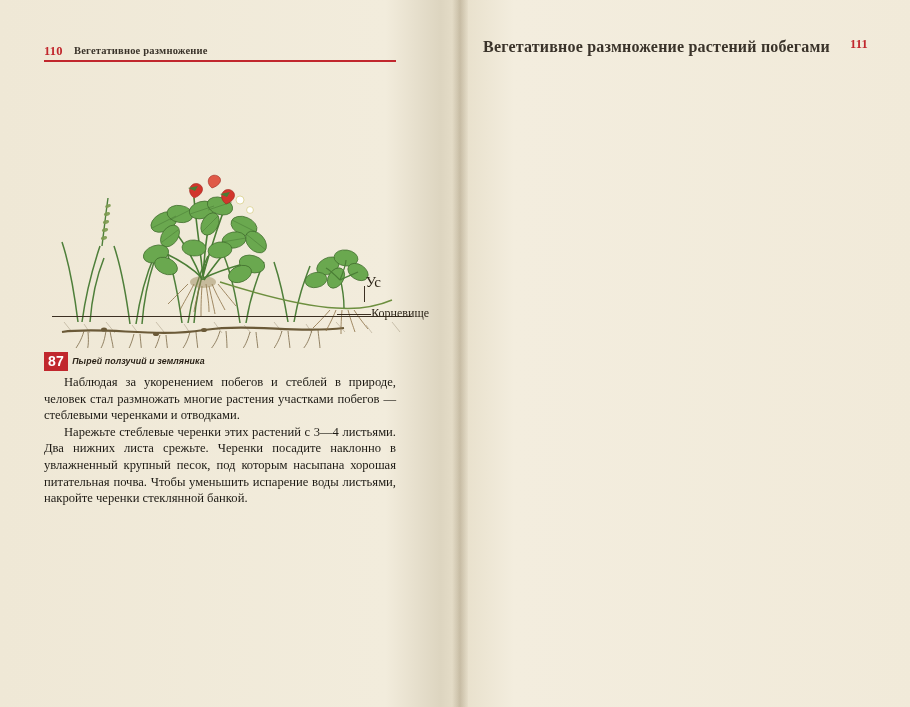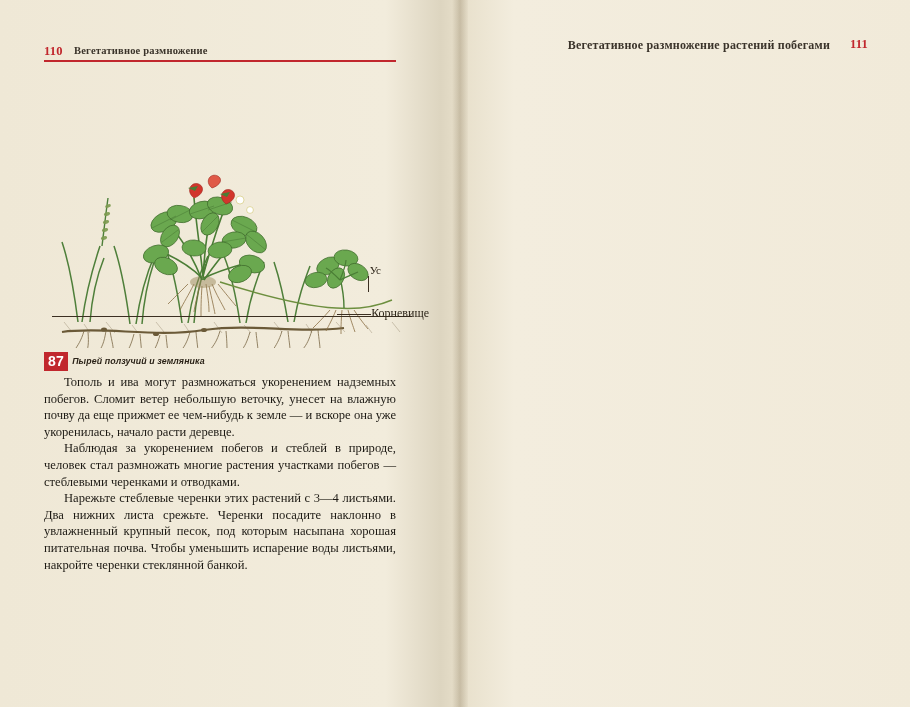--- a/index.html
+++ b/index.html
@@ -28,36 +28,36 @@
   
   .hdr{
     position:absolute;
     font-family:"Liberation Serif", serif;
     font-size:11.5px;font-weight:bold;
     letter-spacing:0.2px;
     color:#3a332a;
   }
   .hdr-left-num{left:44px;top:44px;color:#c1272d;font-size:12.5px;}
   .hdr-left-title{left:74px;top:45px;font-size:10.5px;}
-  .hdr-right-title{right:80px;top:38px;font-size:12px;font-family:Liberation Serif, serif;}
+  .hdr-right-title{right:80px;top:38px;font-size:16px;font-family:Liberation Serif, serif;}
   .hdr-right-num{right:42px;top:37px;color:#c1272d;font-size:12.5px;}
 
   .rule{
     position:absolute;height:1.6px;background:#c1272d;
   }
   .rule-left{left:44px;top:60px;width:352px;}
 
   
   .fig87{
     position:absolute;left:44px;top:70px;width:385px;height:278px;
   }
   .ground{
     position:absolute;left:8px;top:246px;width:360px;height:1.4px;background:#3b2f22;
   }
-  .label-us{position:absolute;right:48px;top:194px;font-size:11px;color:#2c2418;}
+  .label-us{position:absolute;right:48px;top:204px;font-size:15px;color:#2c2418;}
   .label-us .lead{position:absolute;left:-2px;top:12px;width:1px;height:16px;background:#3b2f22;}
   .label-rhiz{position:absolute;right:0px;top:236px;font-size:12px;color:#2c2418;}
   .label-rhiz .lead{position:absolute;left:-34px;top:8px;width:34px;height:1px;background:#3b2f22;}
 
   .fignum{
     display:inline-block;
     background:#c1272d;color:#fff;
     font-family:"Liberation Sans", sans-serif;
     font-size:14px;font-weight:bold;
     padding:1px 4px 1.5px 4px;
@@ -241,21 +241,20 @@
         <span class="lead"></span>
         <span>Корневище</span>
       </div>
     </div>
 
     <div class="figcap cap87">
       <span class="fignum">87</span><span class="txt">Пырей ползучий и земляника</span>
     </div>
 
     <div class="body left-body">
-      <p>Тополь и ива могут размножаться укоренением надземных побегов. Сломит ветер небольшую веточку, унесет на влажную почву да еще прижмет ее чем-нибудь к земле — и вскоре она уже укоренилась, начало расти деревце.</p>
       <p>Наблюдая за укоренением побегов и стеблей в природе, человек стал размножать многие растения участками побегов — стеблевыми черенками и отводками.</p>
       <p>
         <span>Нарежьте стеблевые черенки этих растений с 3—4 листьями. Два нижних листа срежьте. Черенки посадите наклонно в увлажненный крупный песок, под которым насыпана хорошая питательная почва. Чтобы уменьшить испарение воды листьями, накройте черенки стеклянной банкой</span>.
       </p>
     </div>
   </div>
 
   <div class="col right">
     <div class="hdr hdr-right-title">Вегетативное размножение растений побегами</div>
     <div class="hdr hdr-right-num">111</div>

